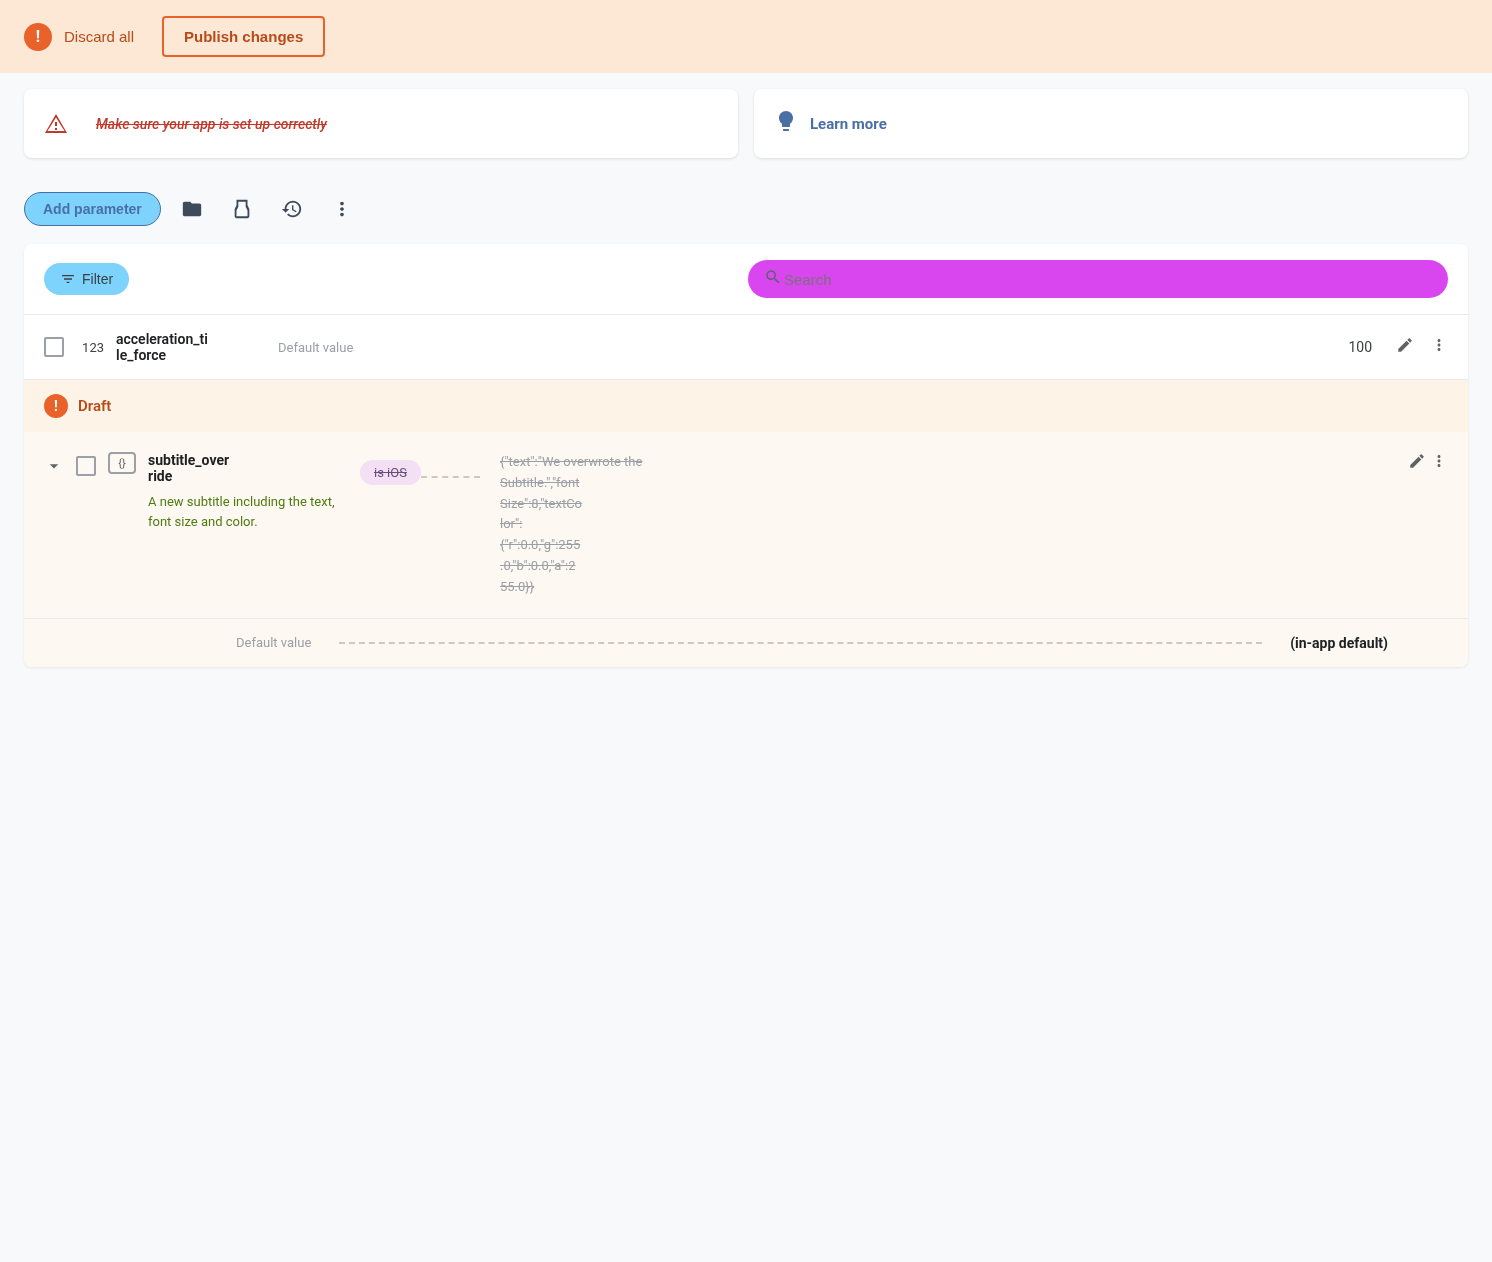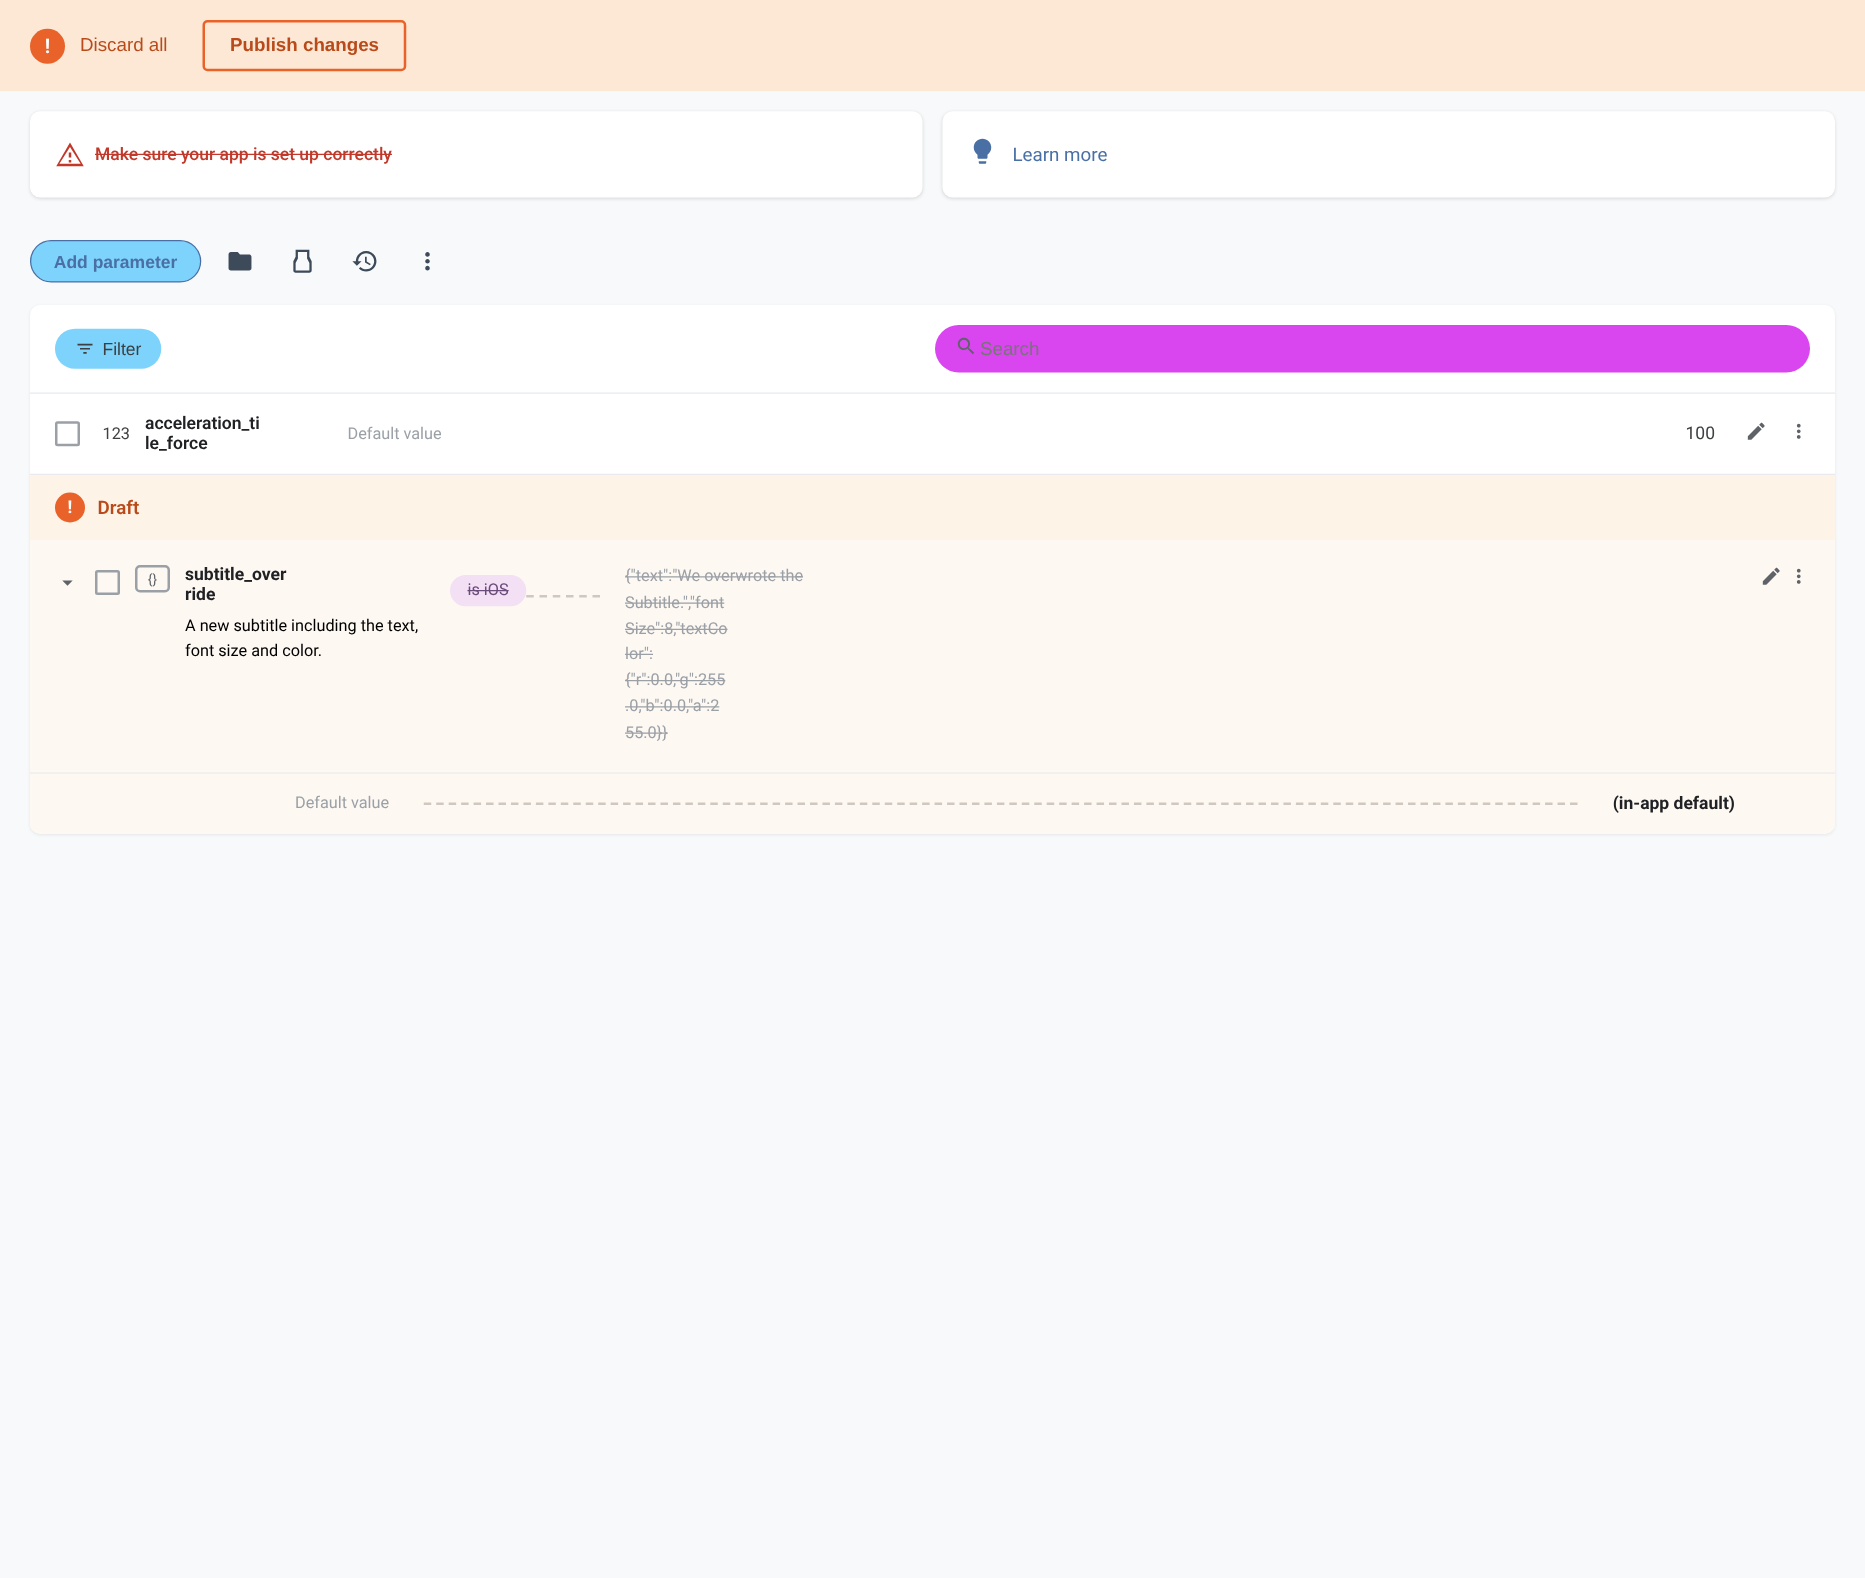--- a/index.html
+++ b/index.html
@@ -70,21 +70,22 @@
     .card {
       background: white;
       border-radius: 8px;
       padding: 20px;
       box-shadow: 0 1px 3px rgba(0,0,0,0.12);
     }
     .card-left {
       flex: 1;
       display: flex;
       align-items: center;
-      gap: 8px;
+      gap: 28px;
+      font-style: italic;
     }
     .card-right {
       flex: 1;
       display: flex;
       align-items: center;
       gap: 12px;
     }
     .card-warning-icon {
       width: 24px;
       height: 24px;
@@ -97,21 +98,21 @@
       font-size: 14px;
       text-decoration: line-through;
     }
     .card-learn-icon {
       color: #4a6fa5;
       font-size: 20px;
       flex-shrink: 0;
     }
     .card-learn-text {
       color: #4a6fa5;
-      font-weight: 400;
+      font-weight: 700;
       font-size: 15px;
     }
 
     
     .config-header {
       display: flex;
       align-items: center;
       padding: 16px 24px;
       gap: 12px;
     }
@@ -306,21 +307,21 @@
     }
     .draft-name-block {
       min-width: 180px;
     }
     .draft-name {
       font-weight: 700;
       font-size: 14px;
       color: #202124;
     }
     .draft-desc {
-      color: #000000;
+      color: #4d7c0f;
       font-size: 13px;
       margin-top: 8px;
       max-width: 200px;
       line-height: 1.5;
     }
     .condition-pill {
       background: #f3e0f5;
       border-radius: 20px;
       padding: 5px 14px;
       font-size: 13px;

